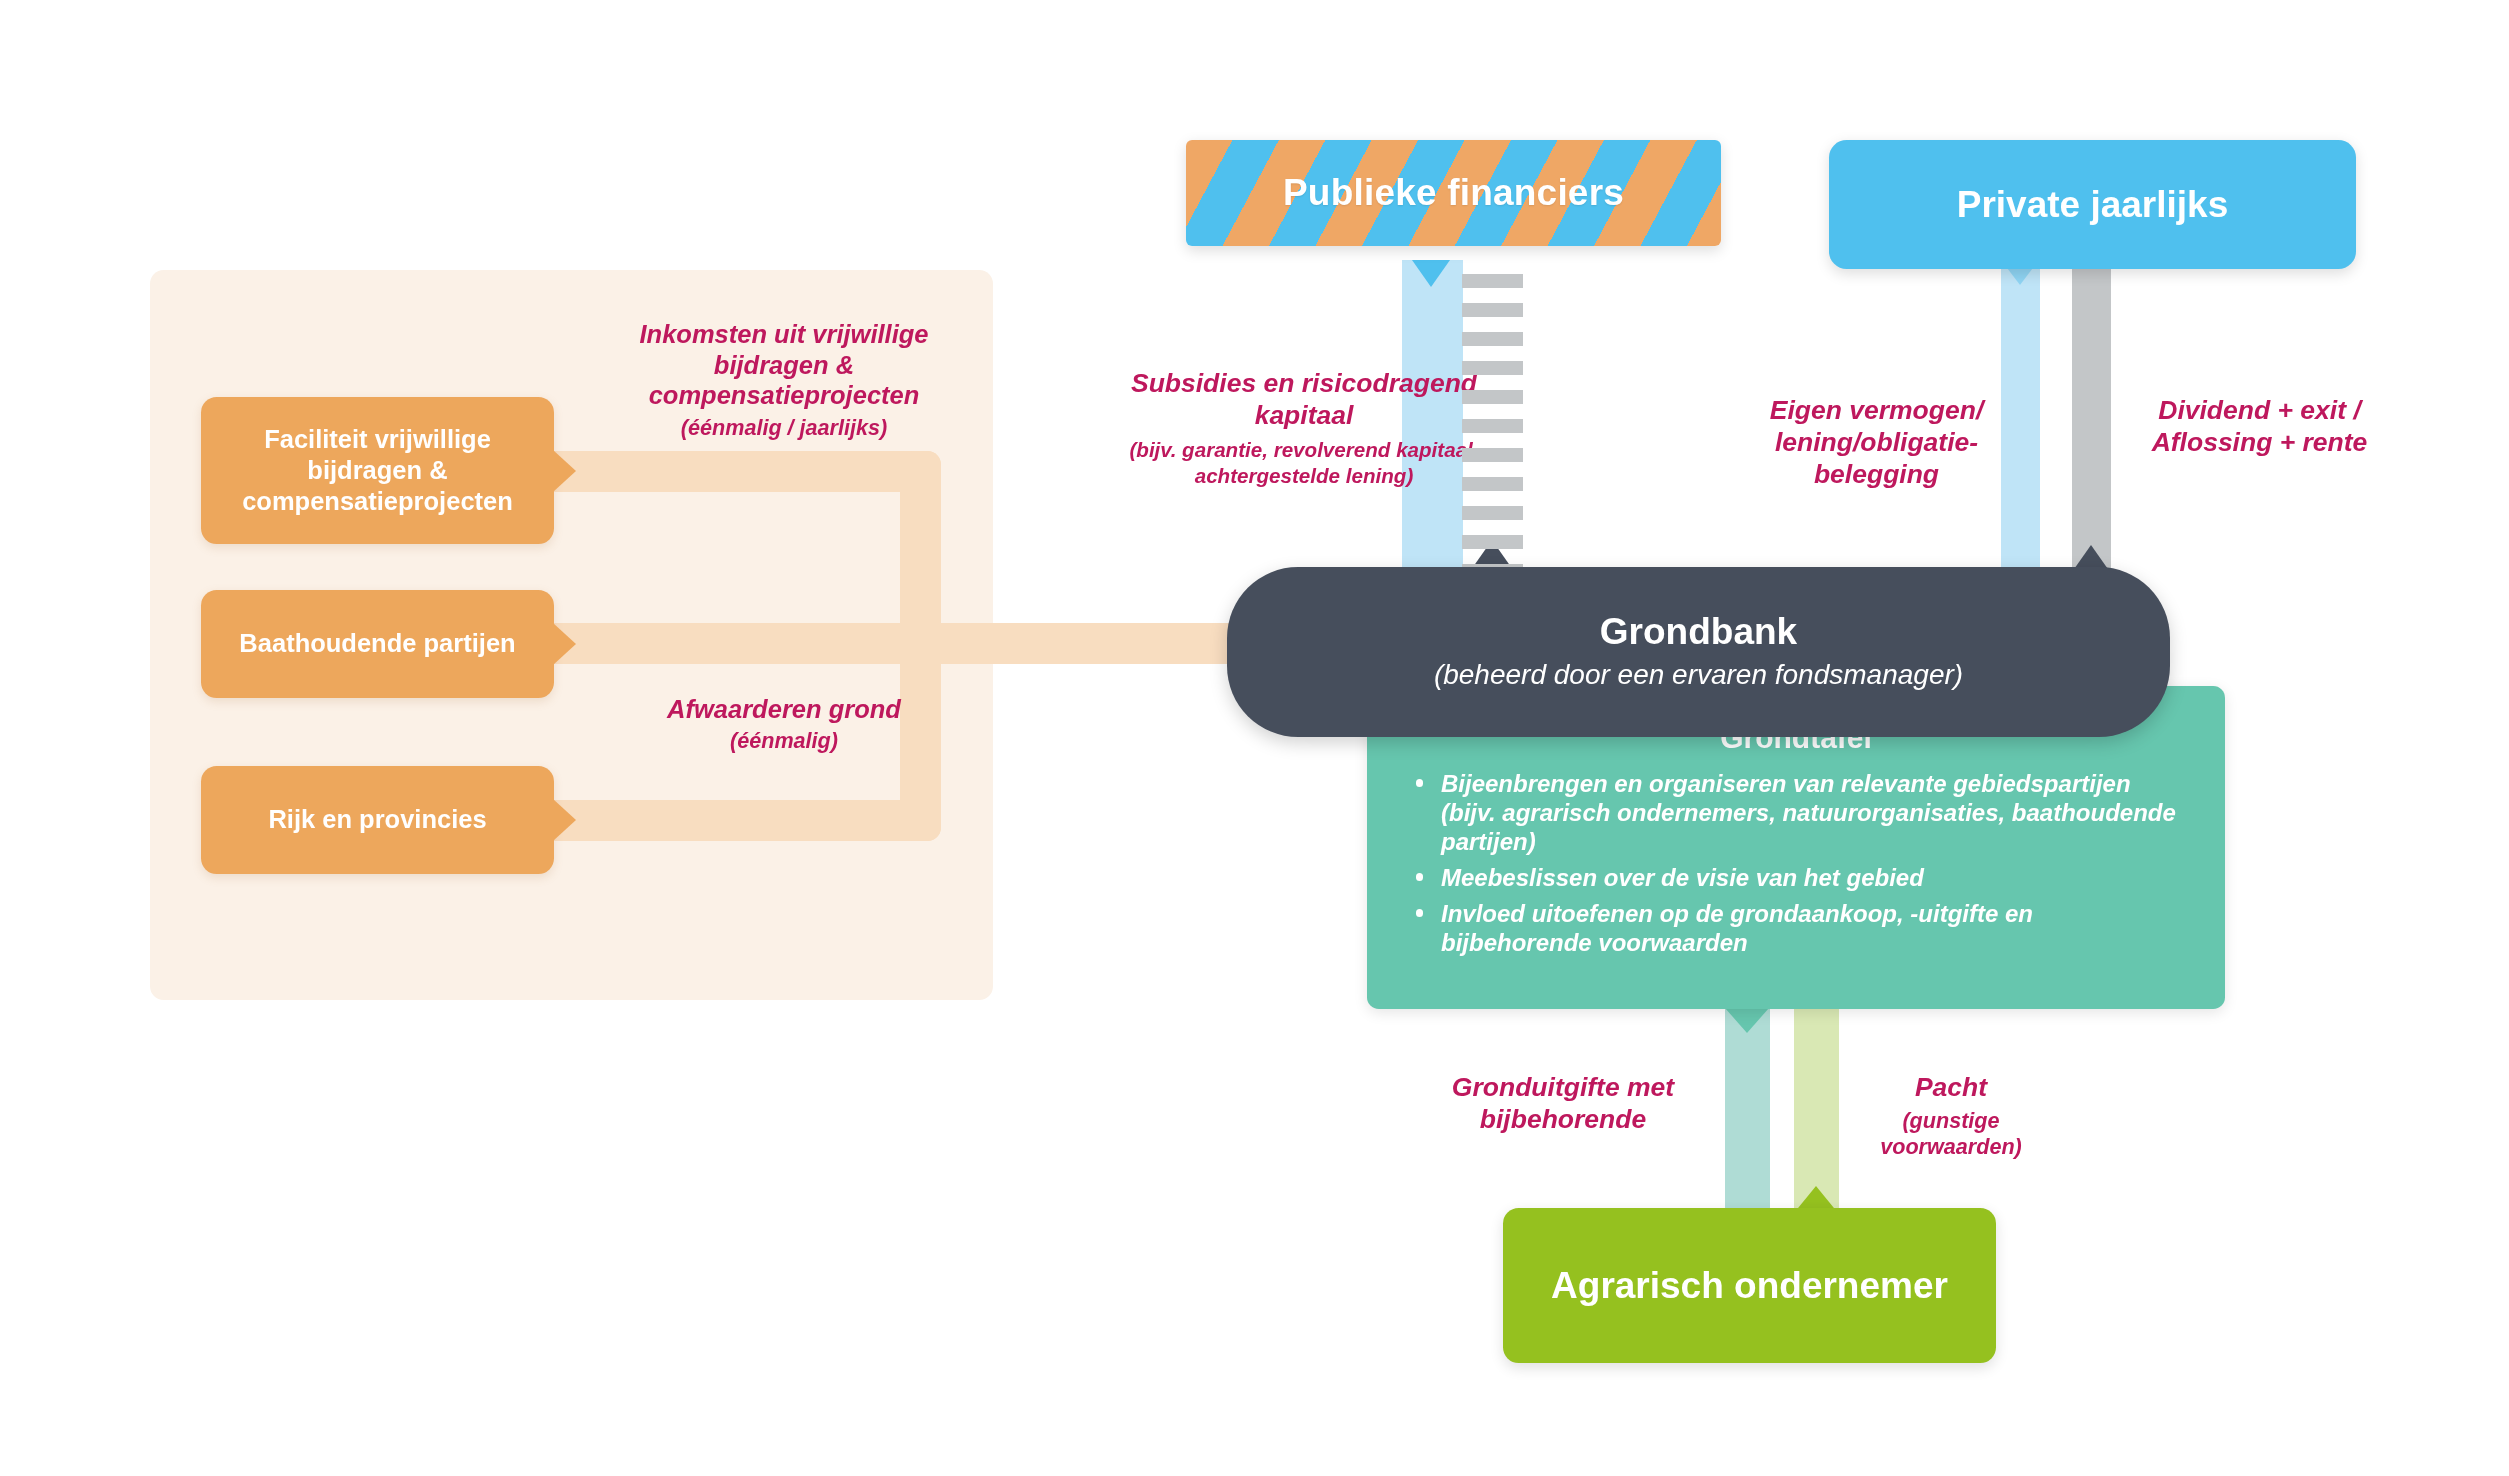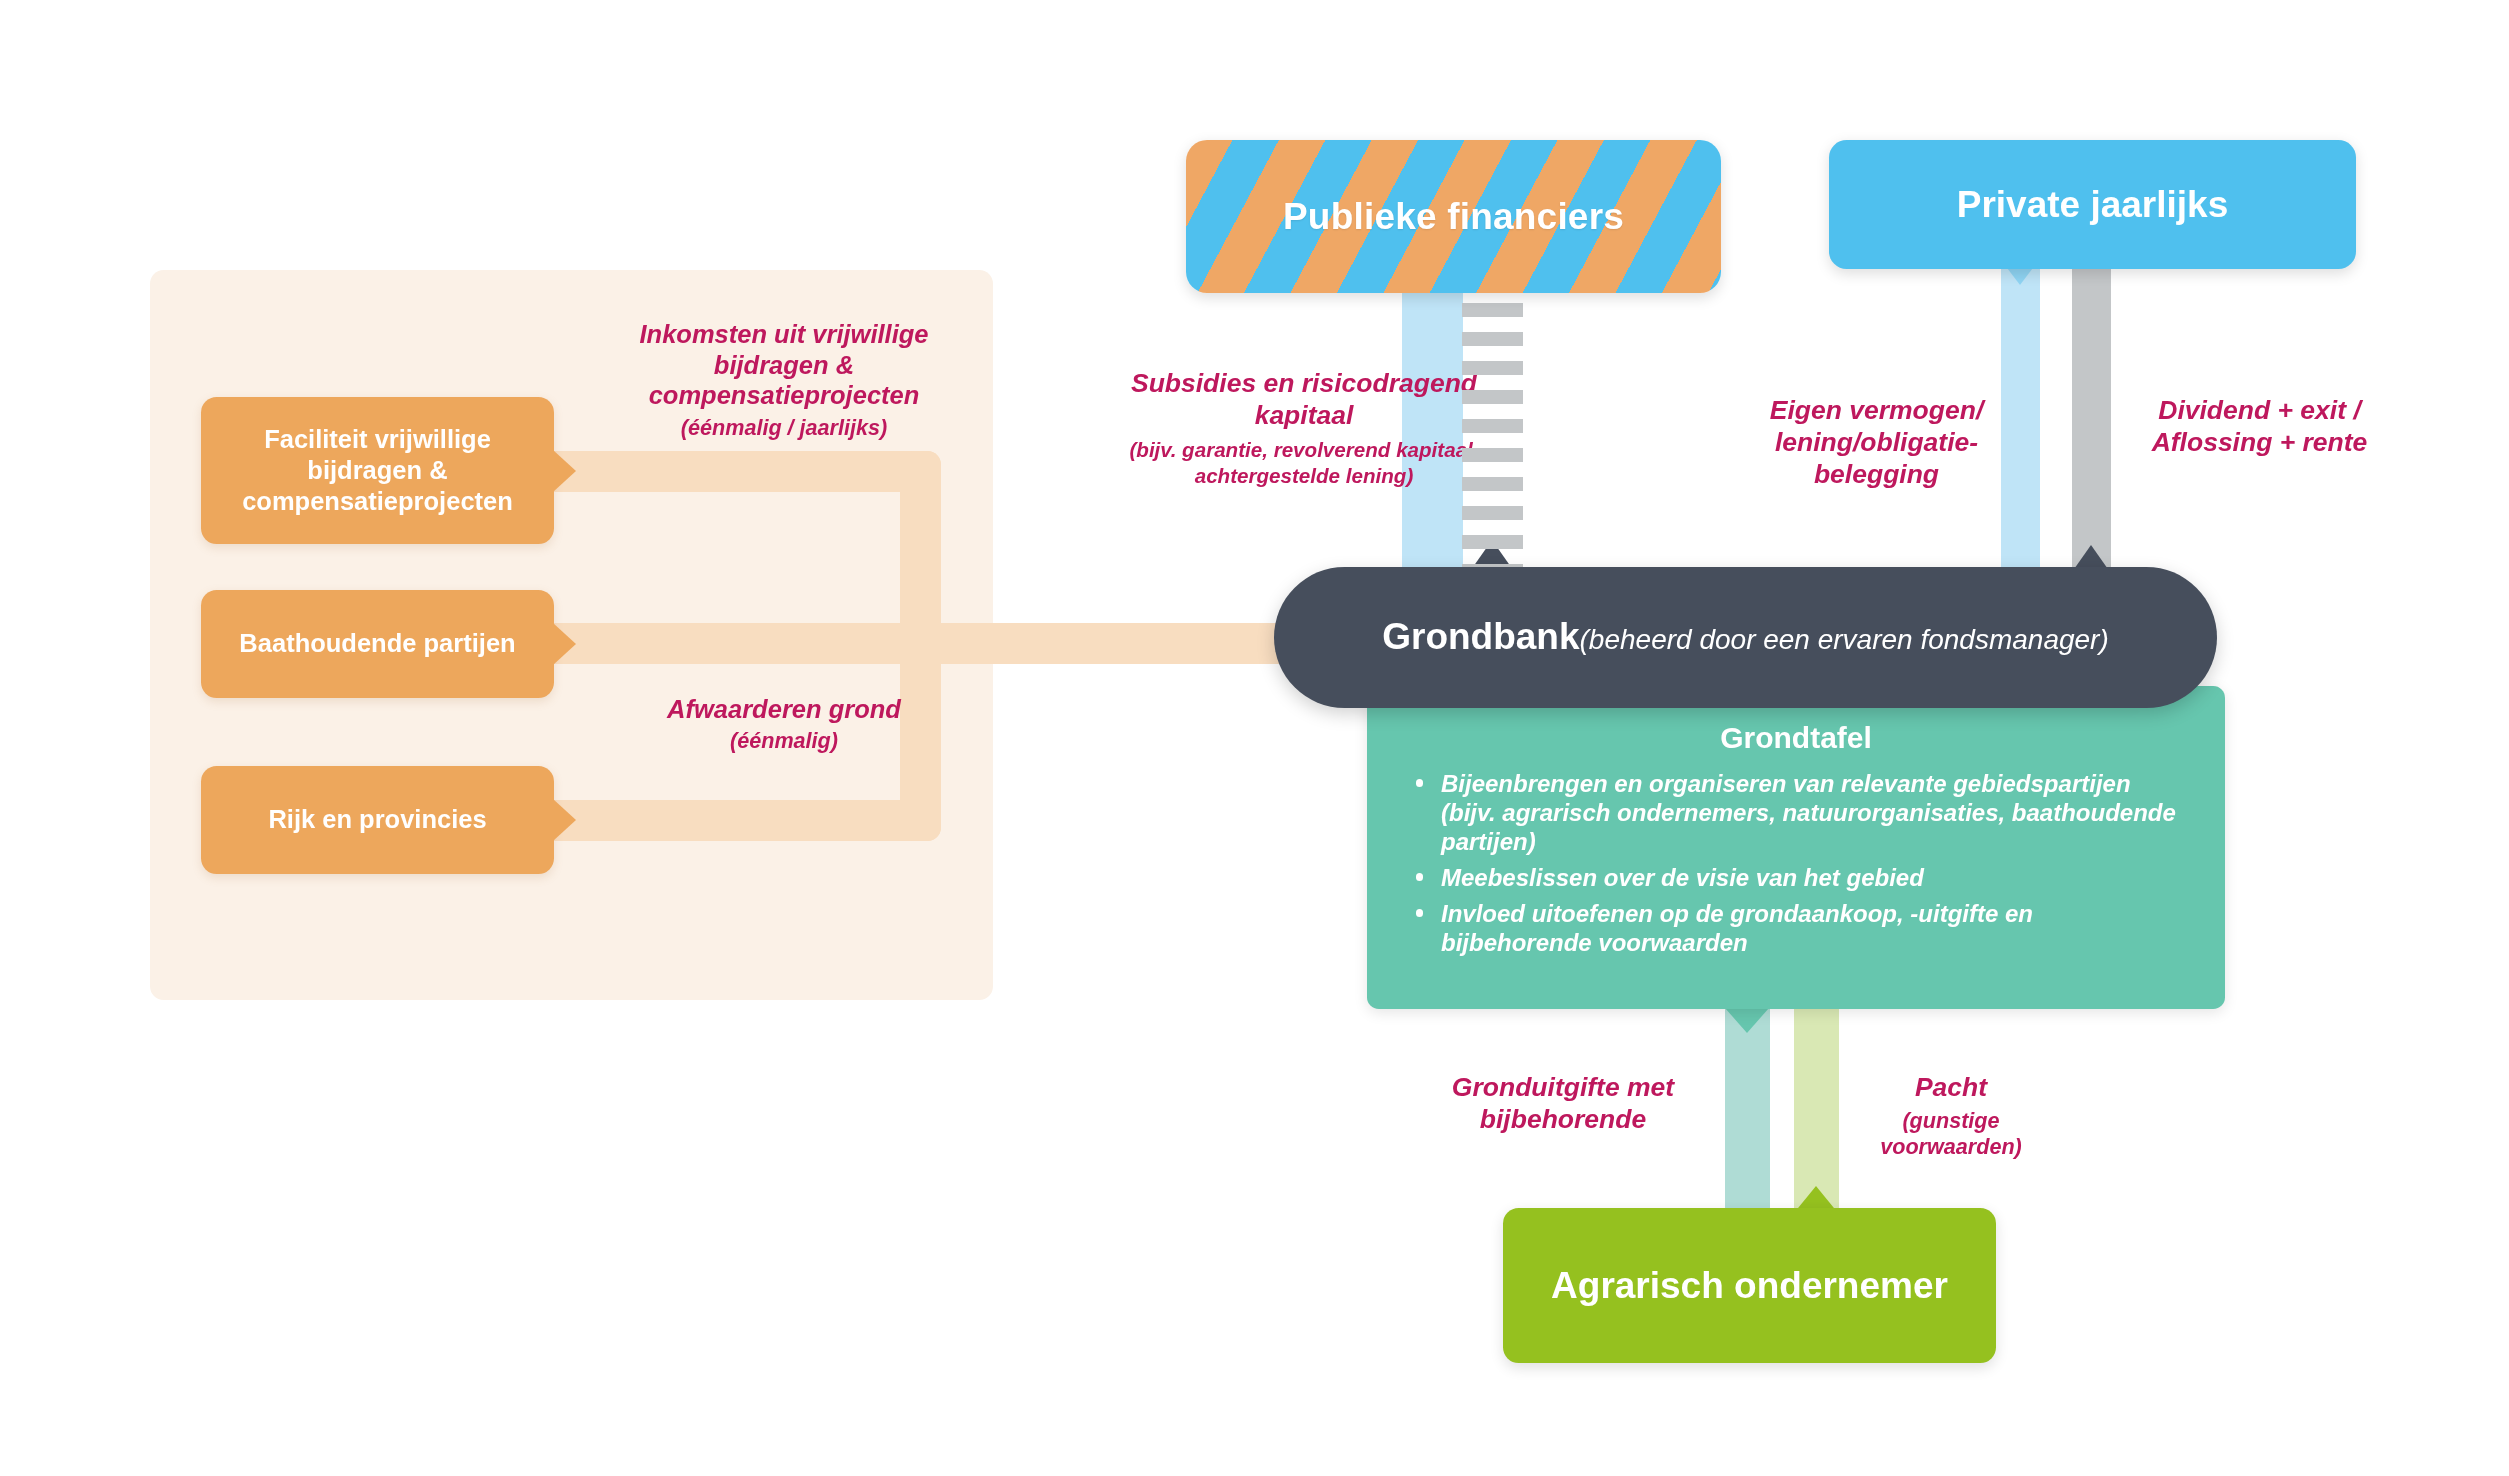--- a/index.html
+++ b/index.html
@@ -40,21 +40,21 @@
 
   
   .note{
     position:absolute;color:#be185d;font-style:italic;font-weight:bold;
     text-align:center;line-height:1.2;
   }
   .note .sub{display:block;font-weight:bold;font-style:italic;}
 
   
   #publieke-financiers{
-    left:1186px;top:140px;width:535px;height:153px;border-radius:21px;
+    left:1186px;top:140px;width:535px;height:106px;border-radius:6px;
     background:repeating-linear-gradient(
       118deg,
       #EFA765 0px,#EFA765 41px,
       #4FC0EE 41px,#4FC0EE 82px);
     display:flex;align-items:center;justify-content:center;
     box-shadow:0 4.9px 13.7px rgba(0,0,0,.13);
     z-index:7;
   }
   #publieke-financiers .label{
     color:#ffffff;font-weight:bold;font-size:37px;letter-spacing:0.2px;
@@ -93,23 +93,23 @@
     position:absolute;left:1462px;top:274px;width:61px;height:294px;
     background:repeating-linear-gradient(
       to bottom,
       #C3C6C8 0px,#C3C6C8 13.7px,
       rgba(255,255,255,0) 13.7px,rgba(255,255,255,0) 29px);
     z-index:3;
   }
 
   
   #grondbank{
-    left:1274px;top:567px;width:943px;height:141px;
+    left:1227px;top:567px;width:943px;height:170px;
     background:#464E5C;border-radius:71px;
-    display:flex;flex-direction:row;align-items:center;justify-content:center;
+    display:flex;flex-direction:column;align-items:center;justify-content:center;
     box-shadow:0 5.9px 17.6px rgba(0,0,0,.18);
     z-index:9;
   }
   #grondbank .title{color:#ffffff;font-weight:bold;font-size:37px;line-height:1.1;}
   #grondbank .sub{color:#ffffff;font-style:italic;font-size:28px;line-height:1.25;margin-top:3.9px;}
 
   
   #grondtafel{
     left:1367px;top:686px;width:858px;height:323px;
     background:#66C6AE;border-radius:11.8px;

